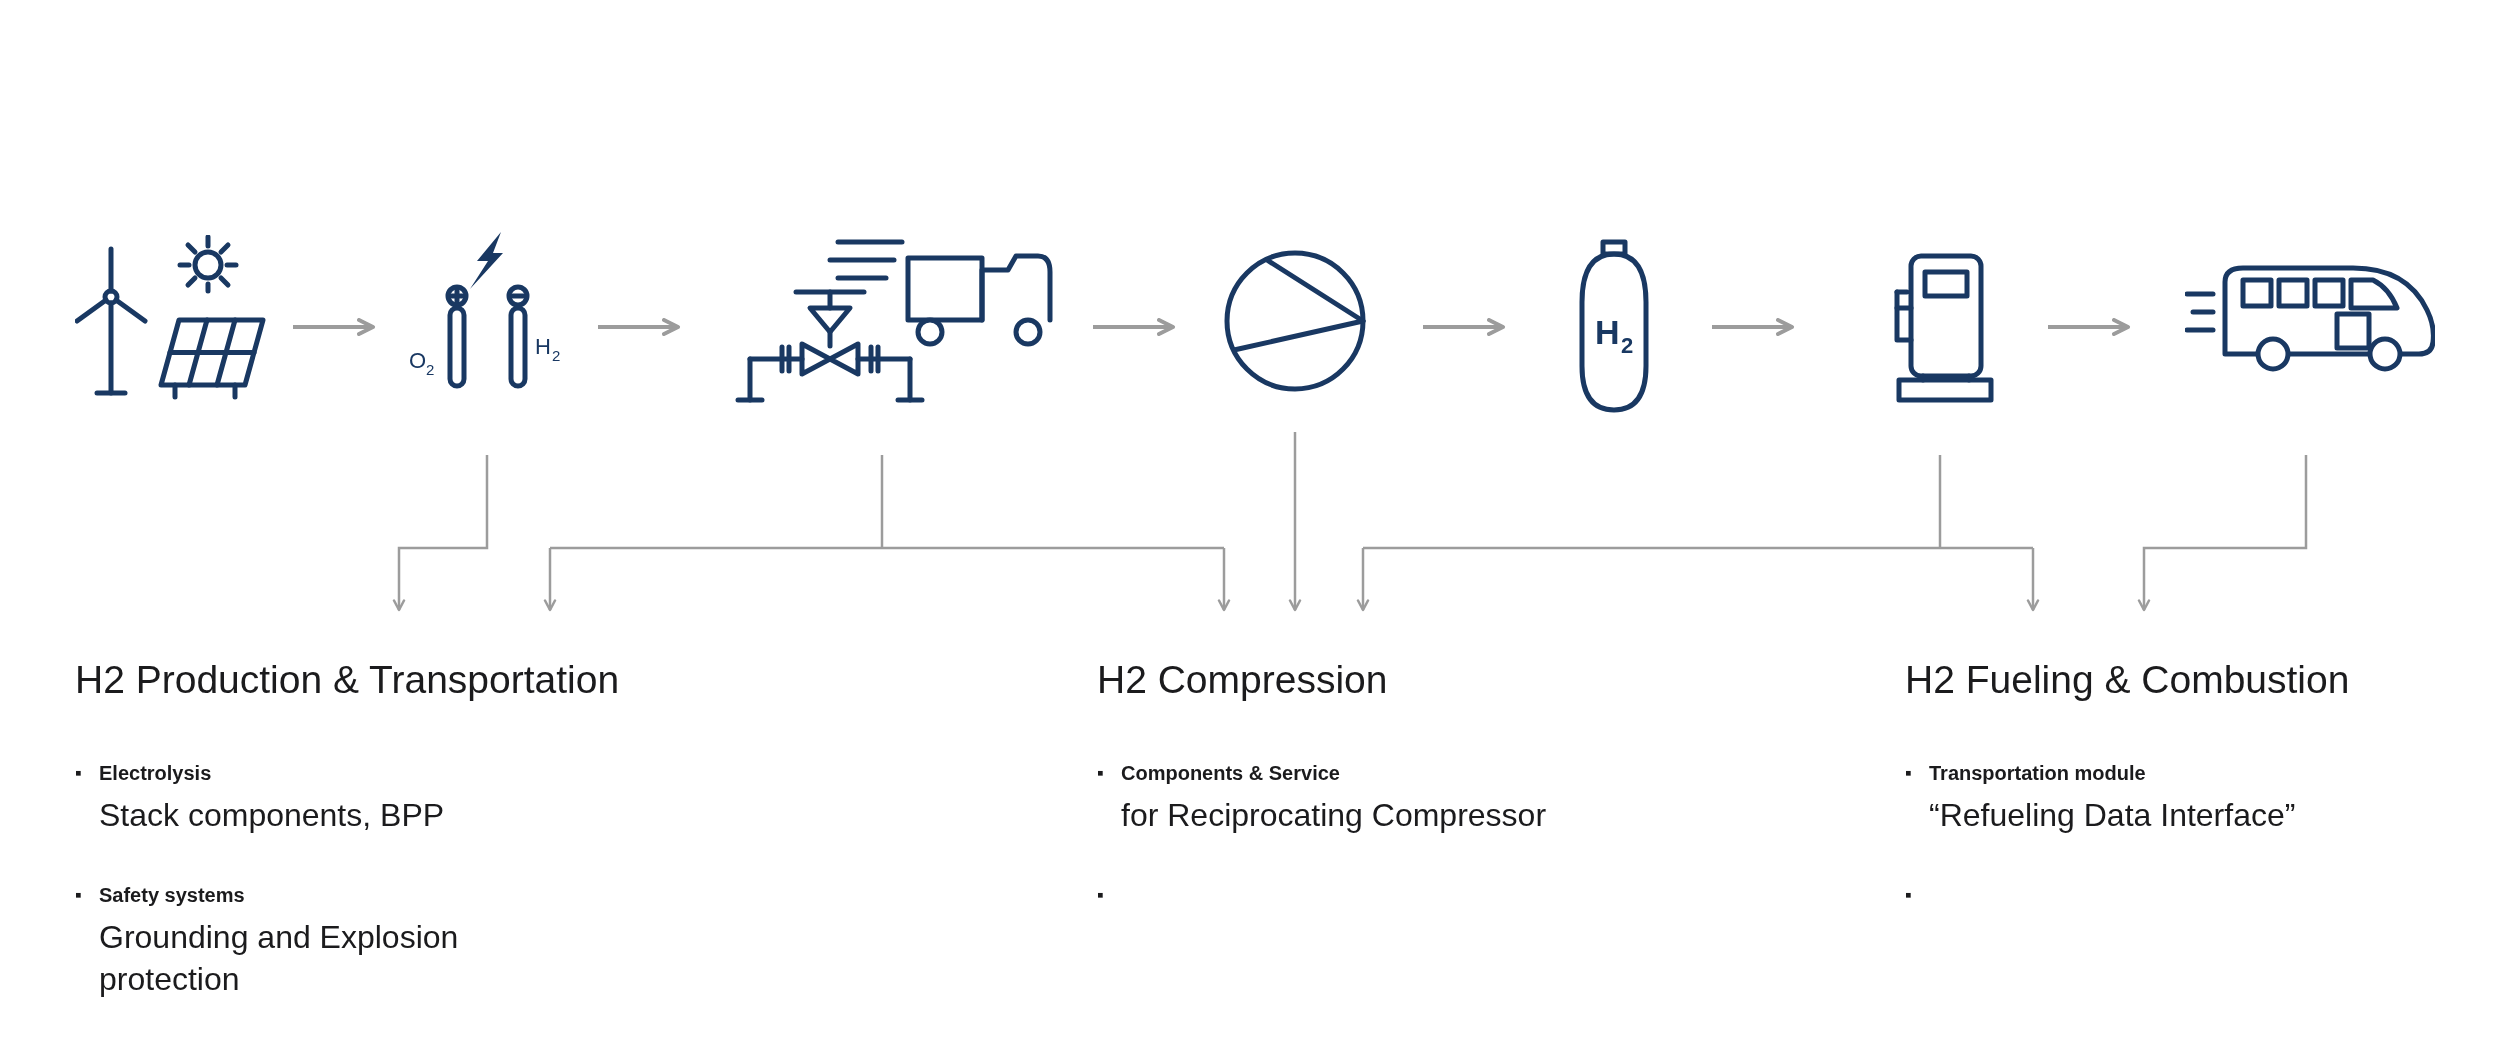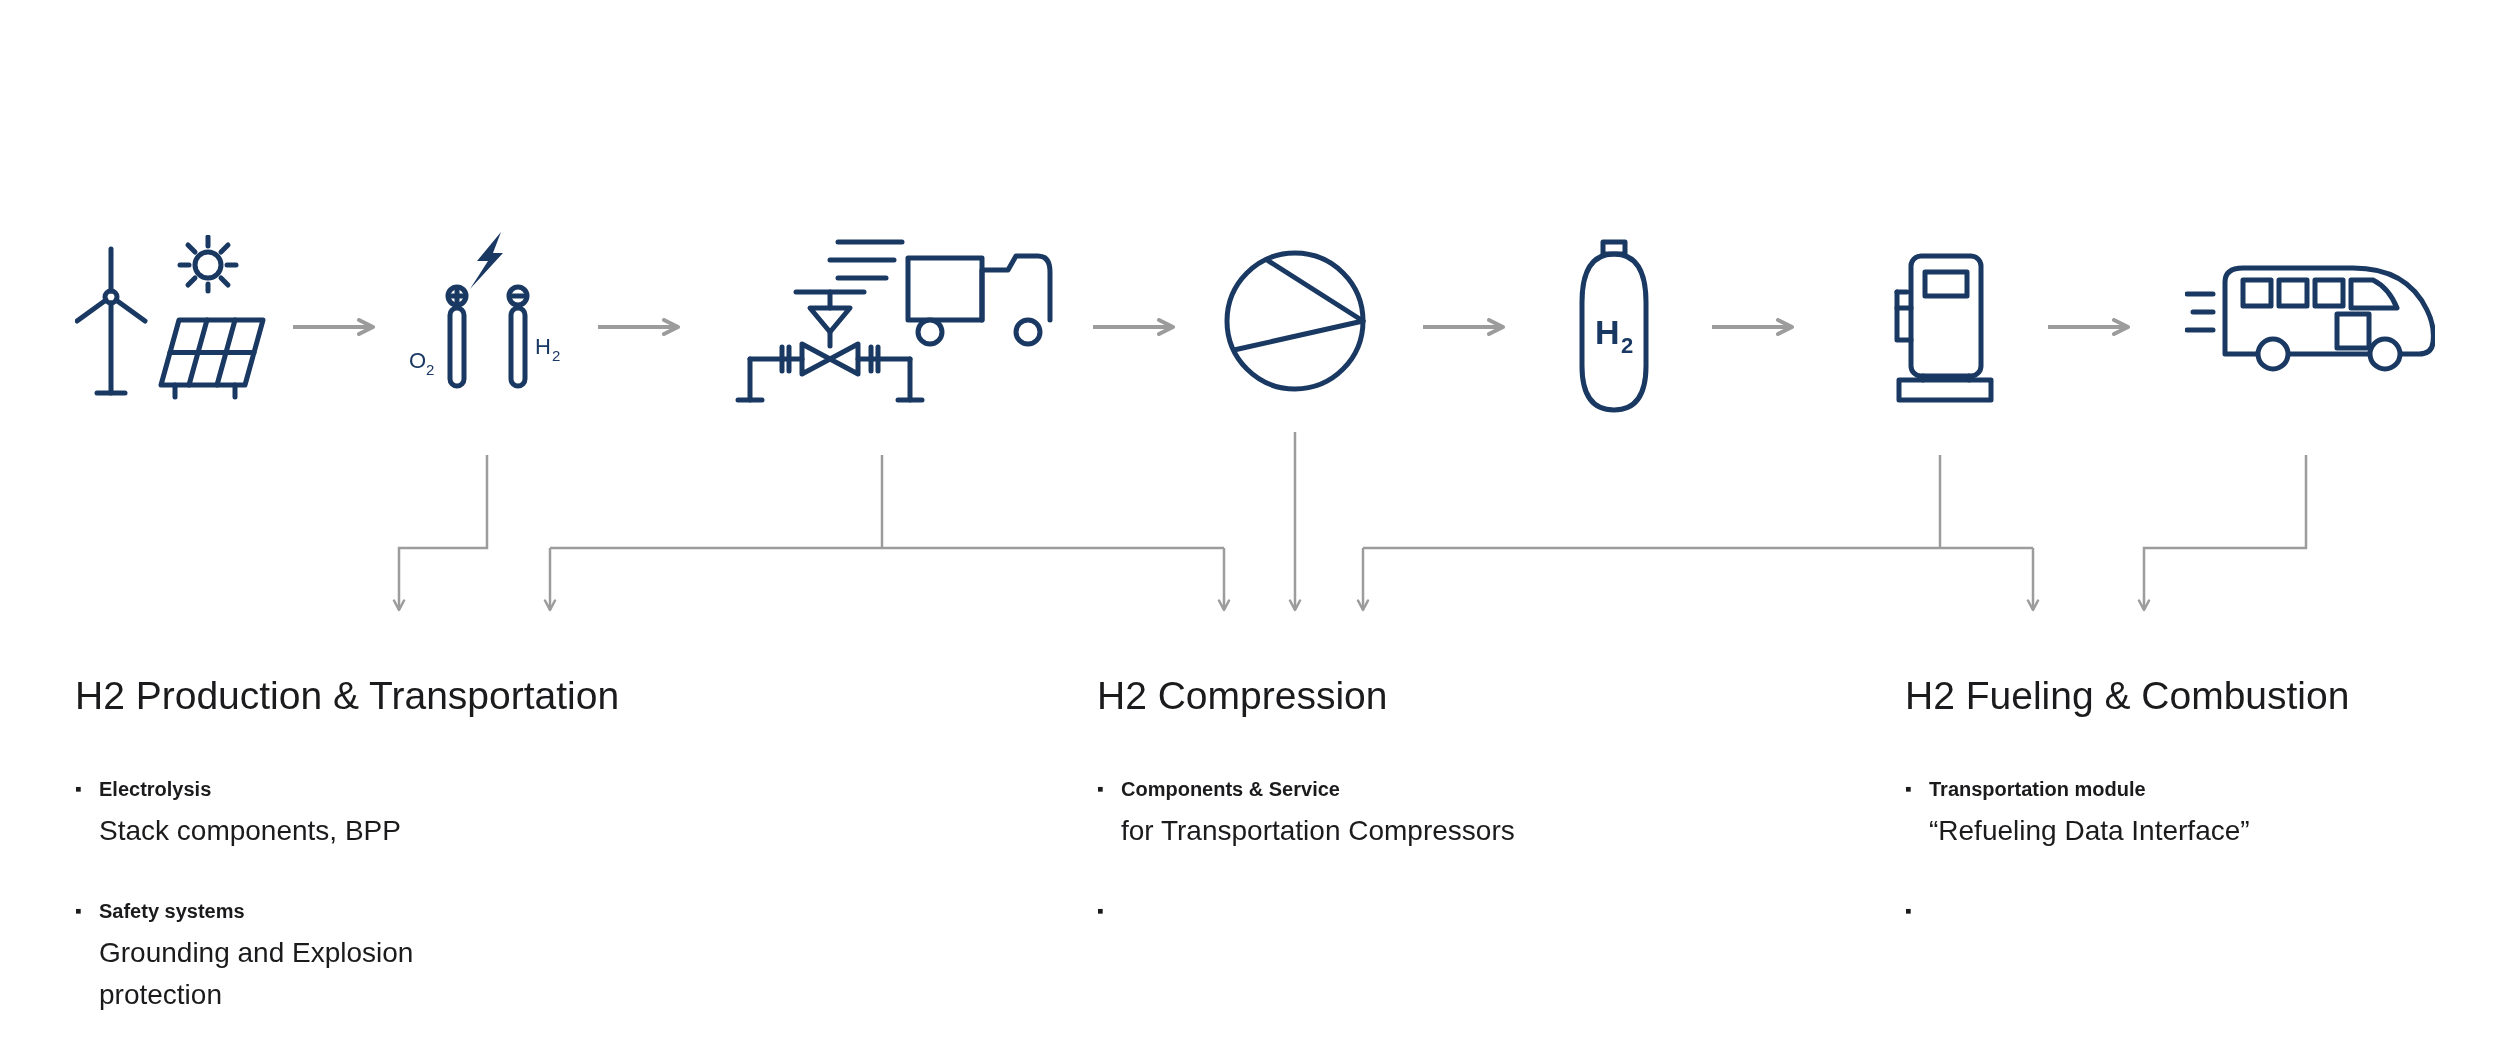--- a/index.html
+++ b/index.html
@@ -13,26 +13,26 @@
   .ic-white{fill:#ffffff;stroke:#193862;stroke-width:5;}
   svg text{font-family:"Liberation Sans", sans-serif;fill:#193862;stroke:none;}
 
   
   .overlay{position:absolute;left:0;top:0;}
   .flow-line{stroke:#9c9c9c;stroke-width:4;fill:none;}
   .conn-line{stroke:#9c9c9c;stroke-width:2.5;fill:none;}
 
   
   .section{position:absolute;color:#1b1b1d;}
-  .section-title{font-size:39px;font-weight:400;margin:16px 0 50px 0;color:#1b1b1d;}
+  .section-title{font-size:39px;font-weight:400;margin:0 0 50px 0;color:#1b1b1d;}
   .item{display:flex;margin-bottom:38px;}
   .bullet{font-size:19px;line-height:42px;width:24px;flex:0 0 24px;color:#1b1b1d;}
   .item-text{}
   .item-heading{font-size:20px;line-height:42px;font-weight:700;}
-  .item-body{font-size:28px;line-height:42px;font-weight:400;white-space:pre-line;}
+  .item-body{font-size:32px;line-height:42px;font-weight:400;white-space:pre-line;}
 </style>
 </head>
 <body>
 
 <div class="stage">
 
   <svg class="overlay" width="2500" height="1048" viewBox="0 0 2500 1048">
     <defs>
       <marker id="ahBig" markerWidth="20" markerHeight="20" refX="16" refY="9" orient="auto" markerUnits="userSpaceOnUse">
         <path d="M2,2 L16,9 L2,16" fill="none" stroke="#9c9c9c" stroke-width="4" stroke-linecap="round" stroke-linejoin="round"></path>
@@ -210,21 +210,21 @@
       </div>
     </div>
   </div>
 
   <div class="section" style="left:1097px;top:658px;width:700px">
     <h2 class="section-title">H2 Compression</h2>
     <div class="item">
       <span class="bullet">▪</span>
       <div class="item-text">
         <div class="item-heading">Components &amp; Service</div>
-        <div class="item-body">for Transportation Compressors</div>
+        <div class="item-body">for Reciprocating Compressor</div>
       </div>
     </div>
     <div class="item">
       <span class="bullet">▪</span>
     </div>
   </div>
 
   <div class="section" style="left:1905px;top:658px;width:590px">
     <h2 class="section-title">H2 Fueling &amp; Combustion</h2>
     <div class="item">

